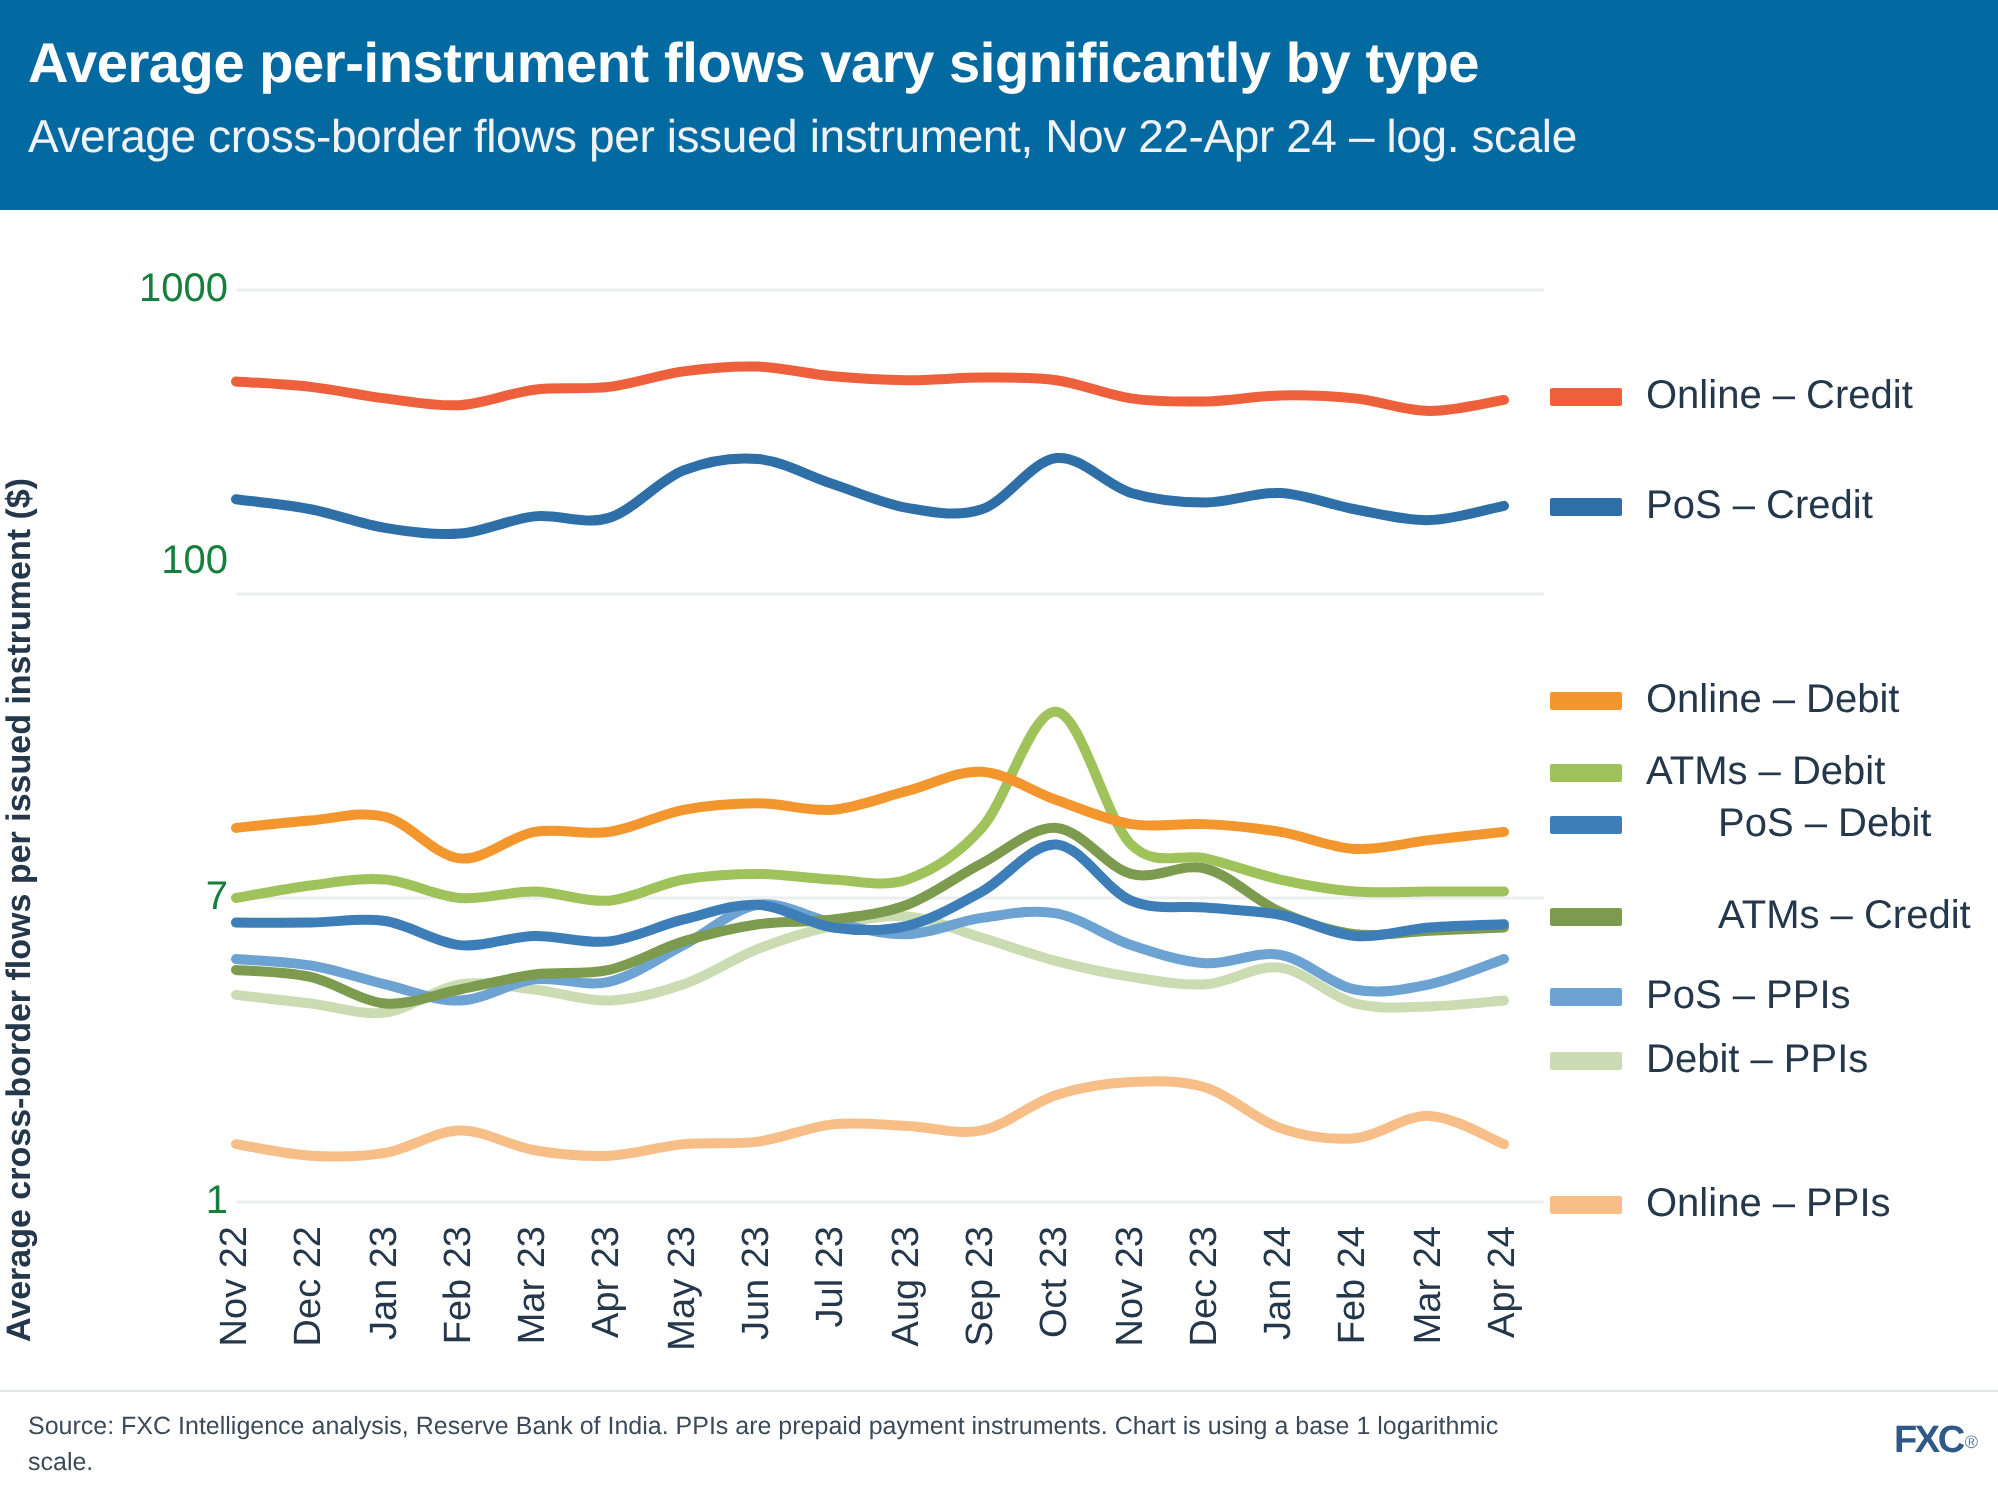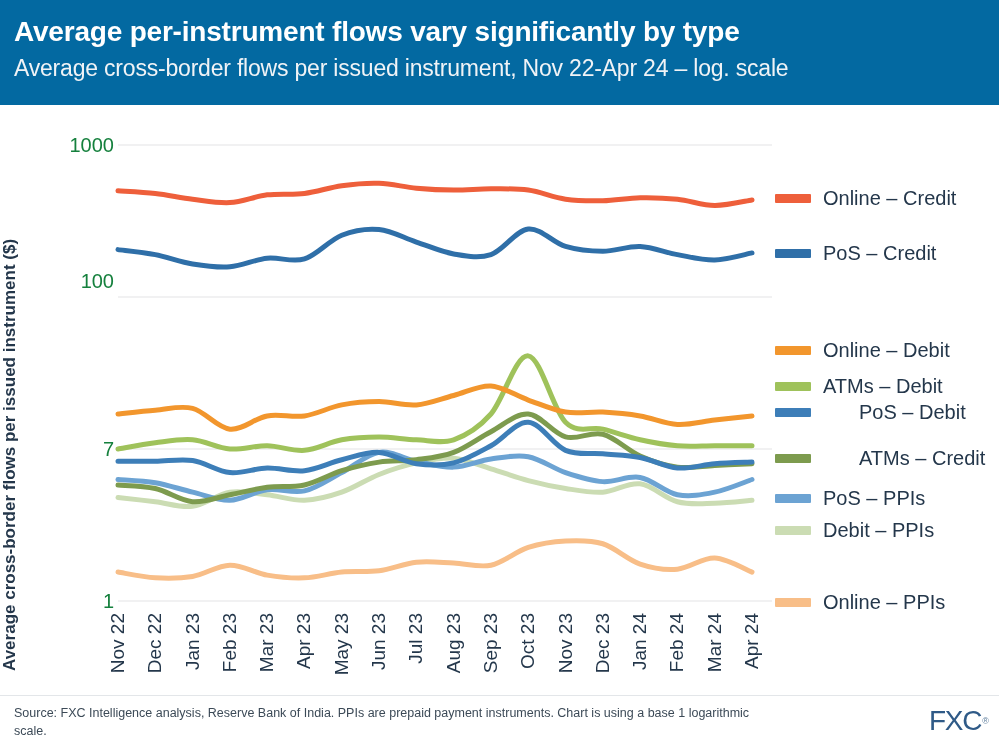--- a/index.html
+++ b/index.html
@@ -126,22 +126,22 @@
   }
   #brand-logo {
     position: absolute;
     right: 10px; top: 10px;
     height: 30px;
     display: flex;
     align-items: center;
   }
   #logo-fxc {
     color: #2F5A87;
-    font-size: 28px;
-    font-weight: normal;
+    font-size: 19px;
+    font-weight: bold;
     letter-spacing: -1.2px;
   }
   #logo-intelligence {
     color: #5E7D9C;
     font-size: 27px;
     font-weight: bold;
     letter-spacing: -1.2px;
     position: relative;
   }
   #logo-tm {

